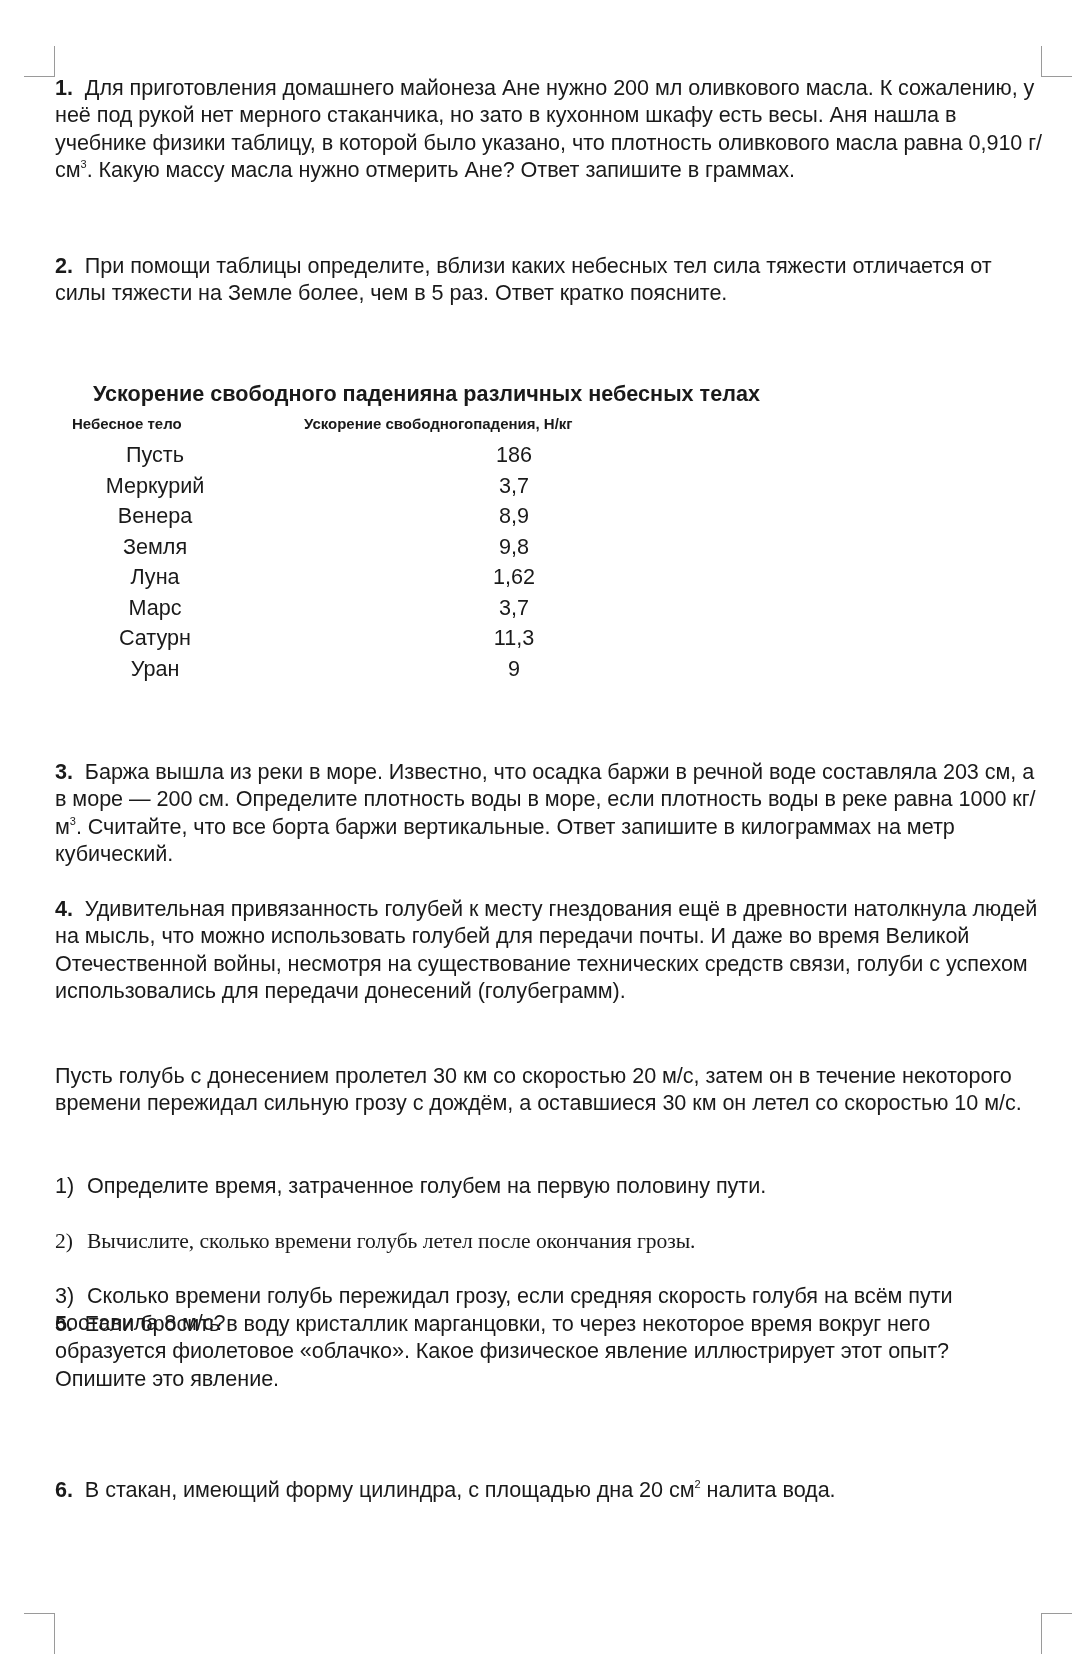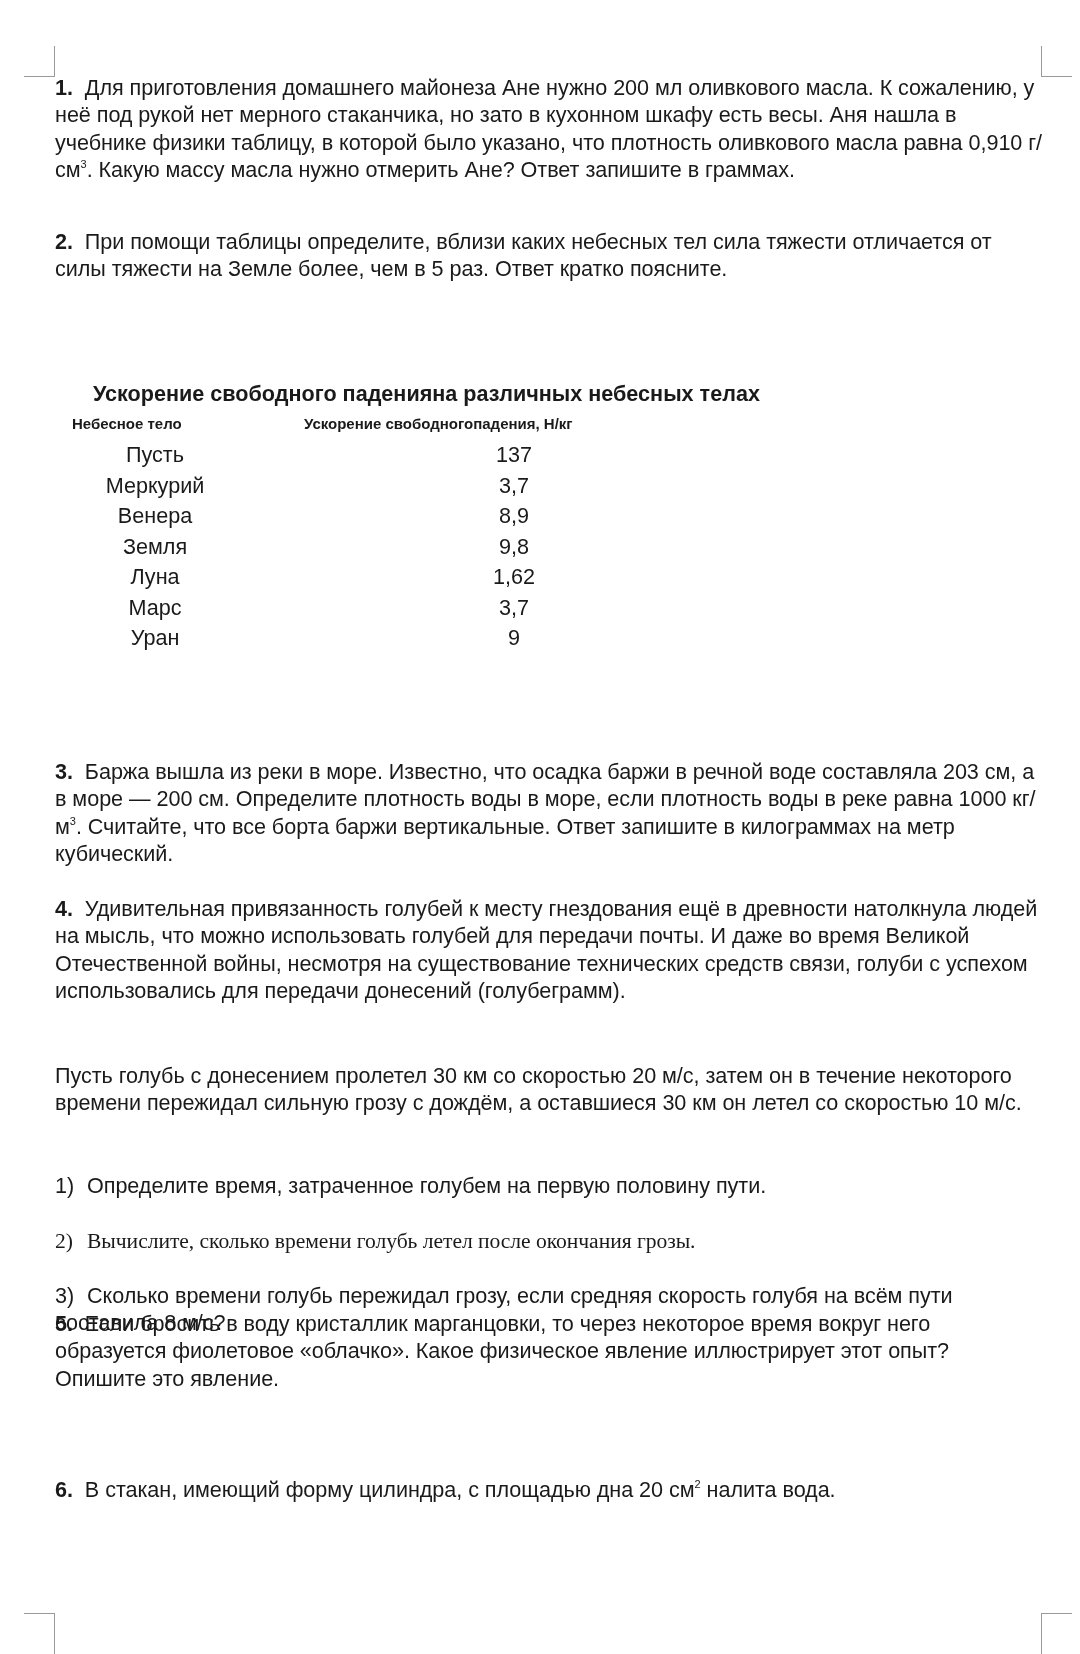--- a/index.html
+++ b/index.html
@@ -34,21 +34,21 @@
     width: 990px;
     font-size: 21.6px;
     line-height: 27.4px;
     letter-spacing: -0.05px;
   }
   .num { font-weight: bold; }
   .it { }
   sup { font-size: 11px; vertical-align: 9px; line-height: 0; }
 
   #task1 { top: 74px; }
-  #task2 { top: 228px; }
+  #task2 { top: 252px; }
 
   .tbl-title {
     position: absolute;
     left: 55px;
     top: 379px;
     font-size: 21.6px;
     font-weight: bold;
     line-height: 30px;
     white-space: nowrap;
     margin-left: 38px;
@@ -118,41 +118,45 @@
   <span>При помощи таблицы определите, вблизи каких небесных тел сила тяжести отличается от силы тяжести на Земле более, чем в 5 раз. Ответ кратко поясните.</span>
 </div>
 
 <div class="tbl-title">Ускорение свободного паденияна различных небесных телах</div>
 <div class="tbl-header" id="th-body">Небесное тело</div>
 <div class="tbl-header" id="th-accel">Ускорение свободногопадения, Н/кг</div>
 
 <div class="tbl-rows">
   <div class="tbl-row">
       <span class="c-body">Пусть</span>
-      <span class="c-val">137</span>
+      <span class="c-val">186</span>
     </div>
   <div class="tbl-row">
       <span class="c-body">Меркурий</span>
       <span class="c-val">3,7</span>
     </div>
   <div class="tbl-row">
       <span class="c-body">Венера</span>
       <span class="c-val">8,9</span>
     </div>
   <div class="tbl-row">
       <span class="c-body">Земля</span>
       <span class="c-val">9,8</span>
     </div>
   <div class="tbl-row">
       <span class="c-body">Луна</span>
       <span class="c-val">1,62</span>
     </div>
   <div class="tbl-row">
       <span class="c-body">Марс</span>
       <span class="c-val">3,7</span>
+    </div>
+  <div class="tbl-row">
+      <span class="c-body">Сатурн</span>
+      <span class="c-val">11,3</span>
     </div>
   <div class="tbl-row">
       <span class="c-body">Уран</span>
       <span class="c-val">9</span>
     </div>
 </div>
 
 <div class="para" id="task3">
   <span class="num">3.</span>&nbsp;
   <span>Баржа вышла из реки в море. Известно, что осадка баржи в речной воде составляла 203 см, а в море  — 200 см. Определите плотность воды в море, если плотность воды в реке равна 1000 кг/м</span><sup>3</sup><span>. Считайте, что все борта баржи вертикальные. </span><span class="it">Ответ запишите в килограммах на метр кубический.</span>

